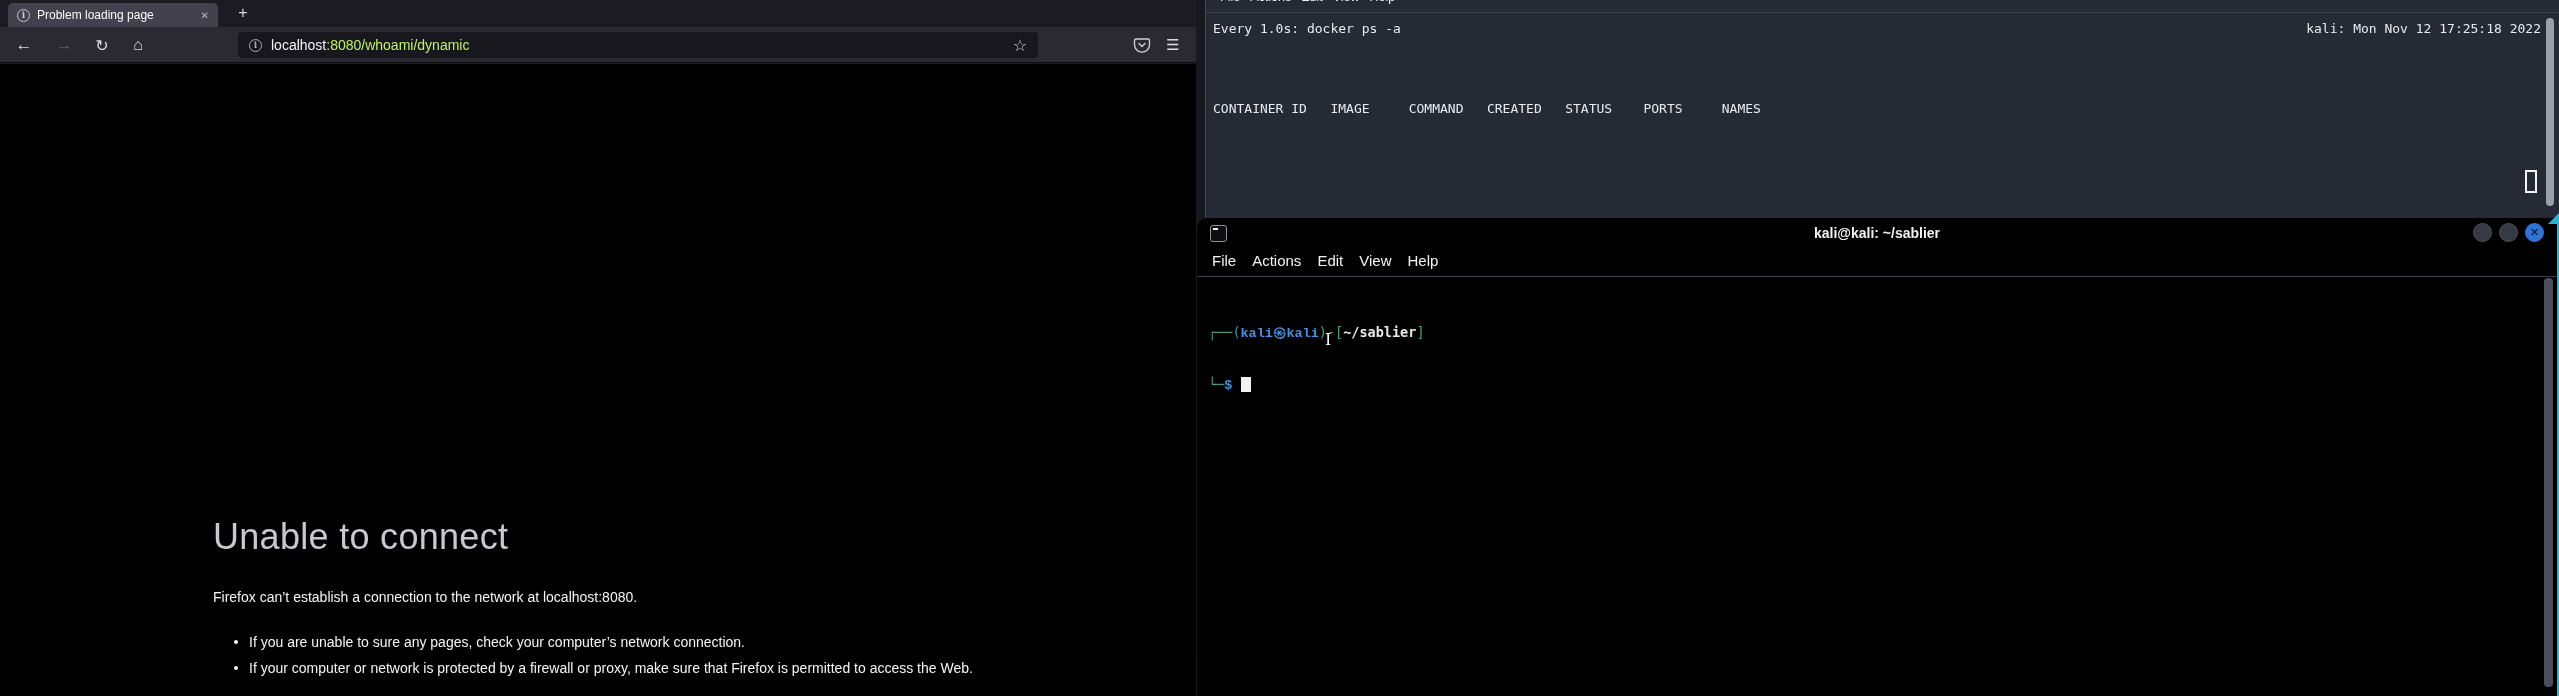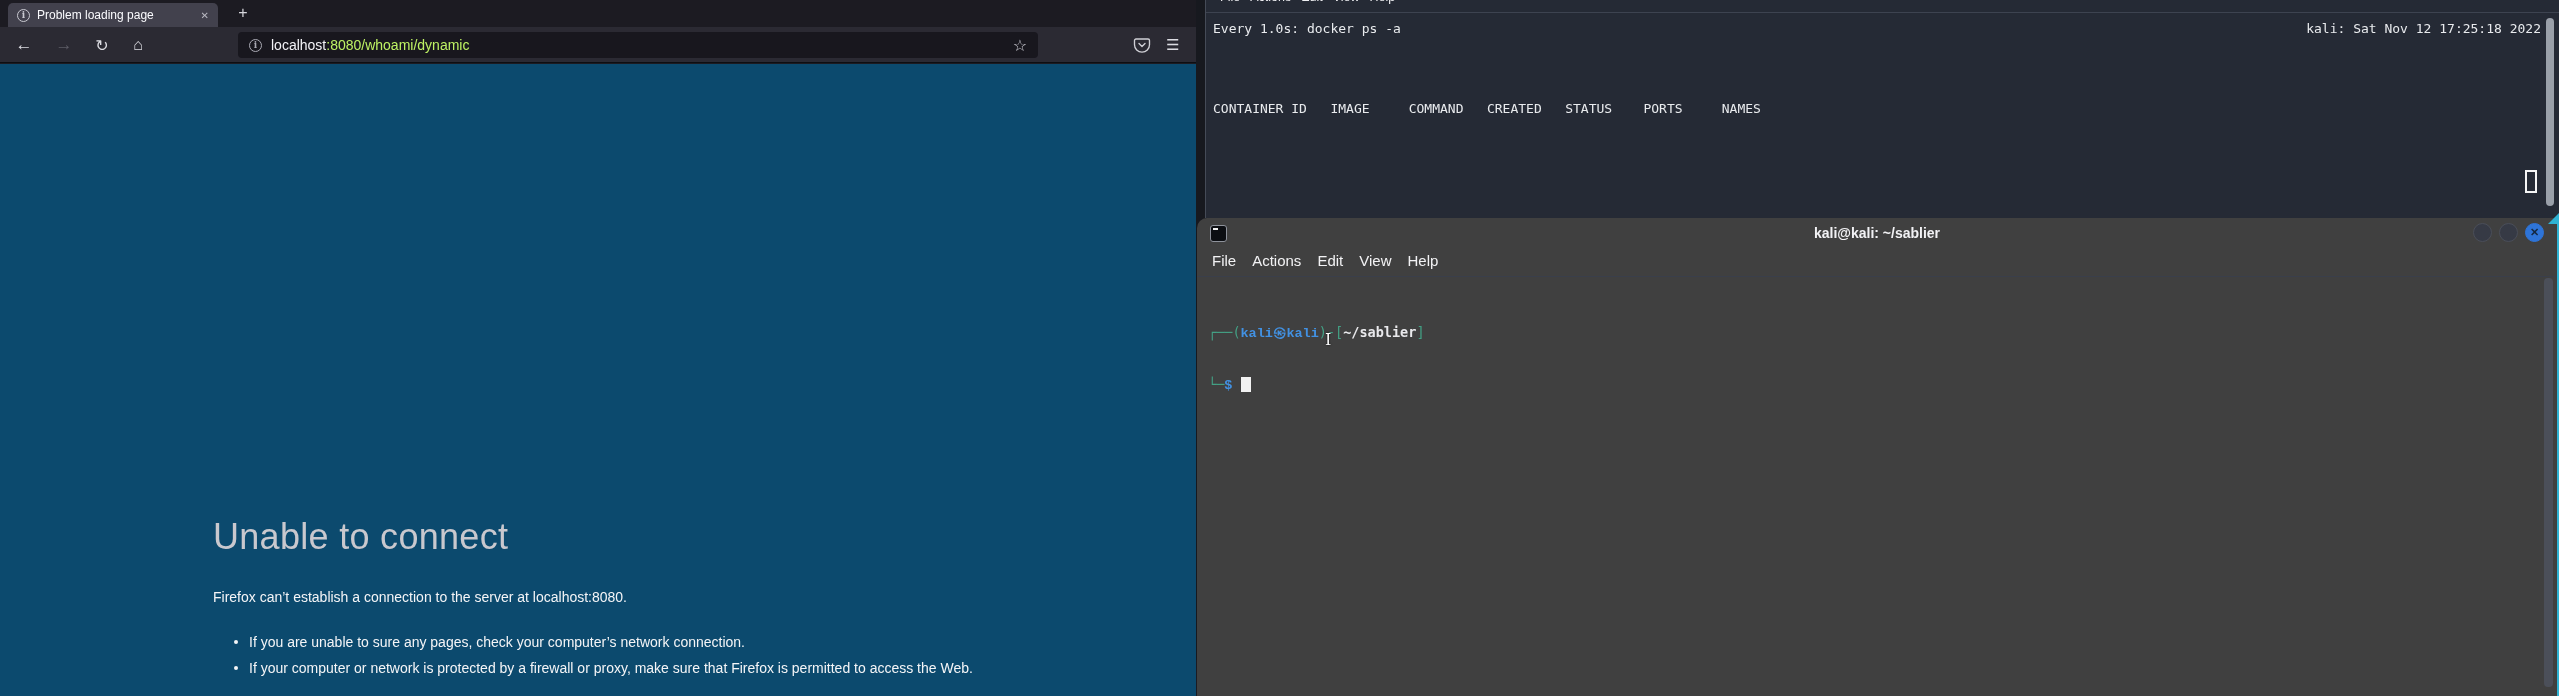--- a/index.html
+++ b/index.html
@@ -28,21 +28,21 @@
   .urlbar { position:absolute; left:238px; top:5px; width:800px; height:26px; background:#18171e;
             border-radius:4px; display:flex; align-items:center; padding:0 11px; gap:9px; }
   .url-info { color:#a9a9b3; border-color:#a9a9b3; }
   .url-text { font-size:14px; white-space:nowrap; }
   .url-host { color:#f3f3f7; }
   .url-path { color:#bef264; }
   .url-star { margin-left:auto; color:#d2d2da; font-size:16px; }
   .pocket { position:absolute; left:1133px; top:9px; }
   .hamburger { position:absolute; left:1166px; top:0; height:36px; display:flex; align-items:center;
                color:#dcdce2; font-size:15px; letter-spacing:1px; }
-  .content { position:absolute; left:0; top:64px; width:1196px; height:632px; background:#0c4a6e; }
+  .content { position:absolute; left:0; top:64px; width:1196px; height:632px; background:#000000; }
   .err-title { position:absolute; left:213px; top:452px; font-size:36px; font-weight:300;
                color:#c9c8ce; letter-spacing:0.3px; }
   .err-desc { position:absolute; left:213px; top:525px; font-size:14px; color:#f5f5f7; }
   .err-list { position:absolute; left:232px; top:570px; list-style:none; }
   .err-list li { position:relative; padding-left:17px; margin-bottom:10px; font-size:14px;
                  line-height:16px; color:#f5f5f7; white-space:nowrap; }
   .err-list li::before { content:""; position:absolute; left:2px; top:6px; width:4px; height:4px;
                  border-radius:50%; background:#f5f5f7; }
 
   
@@ -57,21 +57,21 @@
   .mono { font-family:"DejaVu Sans Mono", monospace; white-space:pre; color:#e9ebee; }
   .watch-line1 { position:absolute; top:21px; left:7px; right:18px; display:flex;
                  justify-content:space-between; font-size:13px; }
   .ps-header { position:absolute; top:53px; left:7px; font-size:13px;margin-top:48px; }
   .watch-scrollbar { position:absolute; right:5px; top:18px; width:8px; height:188px;
                      background:#9aa0a9; border-radius:4px; }
   .bell-box { position:absolute; right:22px; top:170px; width:12px; height:23px;
               border:2px solid #f5f5f5; }
 
   
-  .shell-win { position:absolute; left:1px; top:218px; width:1362px; height:478px; background:#404040;
+  .shell-win { position:absolute; left:1px; top:218px; width:1362px; height:478px; background:#000000;
                border-top-left-radius:10px; border-right:2px solid #2fb3d4; }
   .corner-wedge { position:absolute; top:-5px; right:-2px; width:0; height:0;
                   border-left:11px solid transparent; border-bottom:11px solid #2fb3d4; }
   .titlebar { position:relative; height:30px; }
   .win-icon { position:absolute; left:13px; top:7px; width:17px; height:17px; background:#0c0e12;
               border:1px solid #8e929b; border-radius:3px; }
   .win-icon::before { content:""; position:absolute; left:2px; top:2px; width:5px; height:2px;
               background:#f0f0f0; }
   .win-title { text-align:center; line-height:30px; font-size:14px; font-weight:600; color:#f2f2f5; }
   .win-btns { position:absolute; right:13px; top:5px; display:flex; gap:7px; }
@@ -123,21 +123,21 @@
         <svg width="18" height="18" viewBox="0 0 24 24">
           <path d="M4 4 h16 a2 2 0 0 1 2 2 v5.5 a10 10 0 0 1 -20 0 V6 a2 2 0 0 1 2 -2 z" fill="none" stroke="#d0d0d6" stroke-width="1.8"></path>
           <polyline points="8,10 12,14 16,10" fill="none" stroke="#d0d0d6" stroke-width="1.8" stroke-linecap="round" stroke-linejoin="round"></polyline>
         </svg>
       </span>
       <span class="hamburger">☰</span>
     </div>
 
     <div class="content">
       <div class="err-title">Unable to connect</div>
-      <div class="err-desc">Firefox can’t establish a connection to the server at localhost:8080.</div>
+      <div class="err-desc">Firefox can’t establish a connection to the network at localhost:8080.</div>
       <ul class="err-list">
         <li>If you are unable to sure any pages, check your computer’s network connection.</li>
         <li>If your computer or network is protected by a firewall or proxy, make sure that Firefox is permitted to access the Web.</li>
       </ul>
     </div>
   </div>
 
   <div class="panel">
 
     <div class="watch-term">
@@ -145,21 +145,21 @@
         <span>File</span>
         <span>Actions</span>
         <span>Edit</span>
         <span>View</span>
         <span>Help</span>
       </div>
       <div class="watch-sep"></div>
 
       <div class="watch-line1 mono">
         <span>Every 1.0s: docker ps -a</span>
-        <span>kali: Sat Nov 12 17:25:18 2022</span>
+        <span>kali: Mon Nov 12 17:25:18 2022</span>
       </div>
       <div class="ps-header mono">CONTAINER ID   IMAGE     COMMAND   CREATED   STATUS    PORTS     NAMES</div>
 
       <div class="bell-box"></div>
       <div class="watch-scrollbar"></div>
     </div>
 
     <div class="shell-win">
       <div class="corner-wedge"></div>
 

